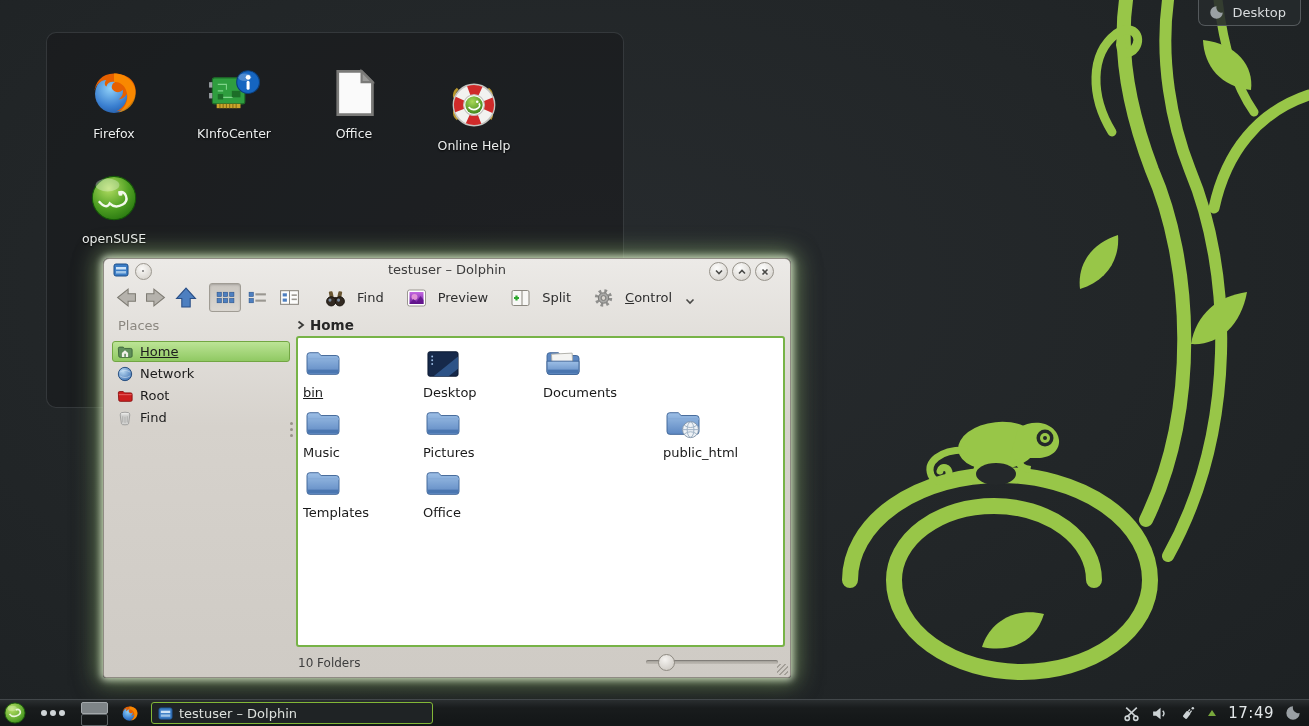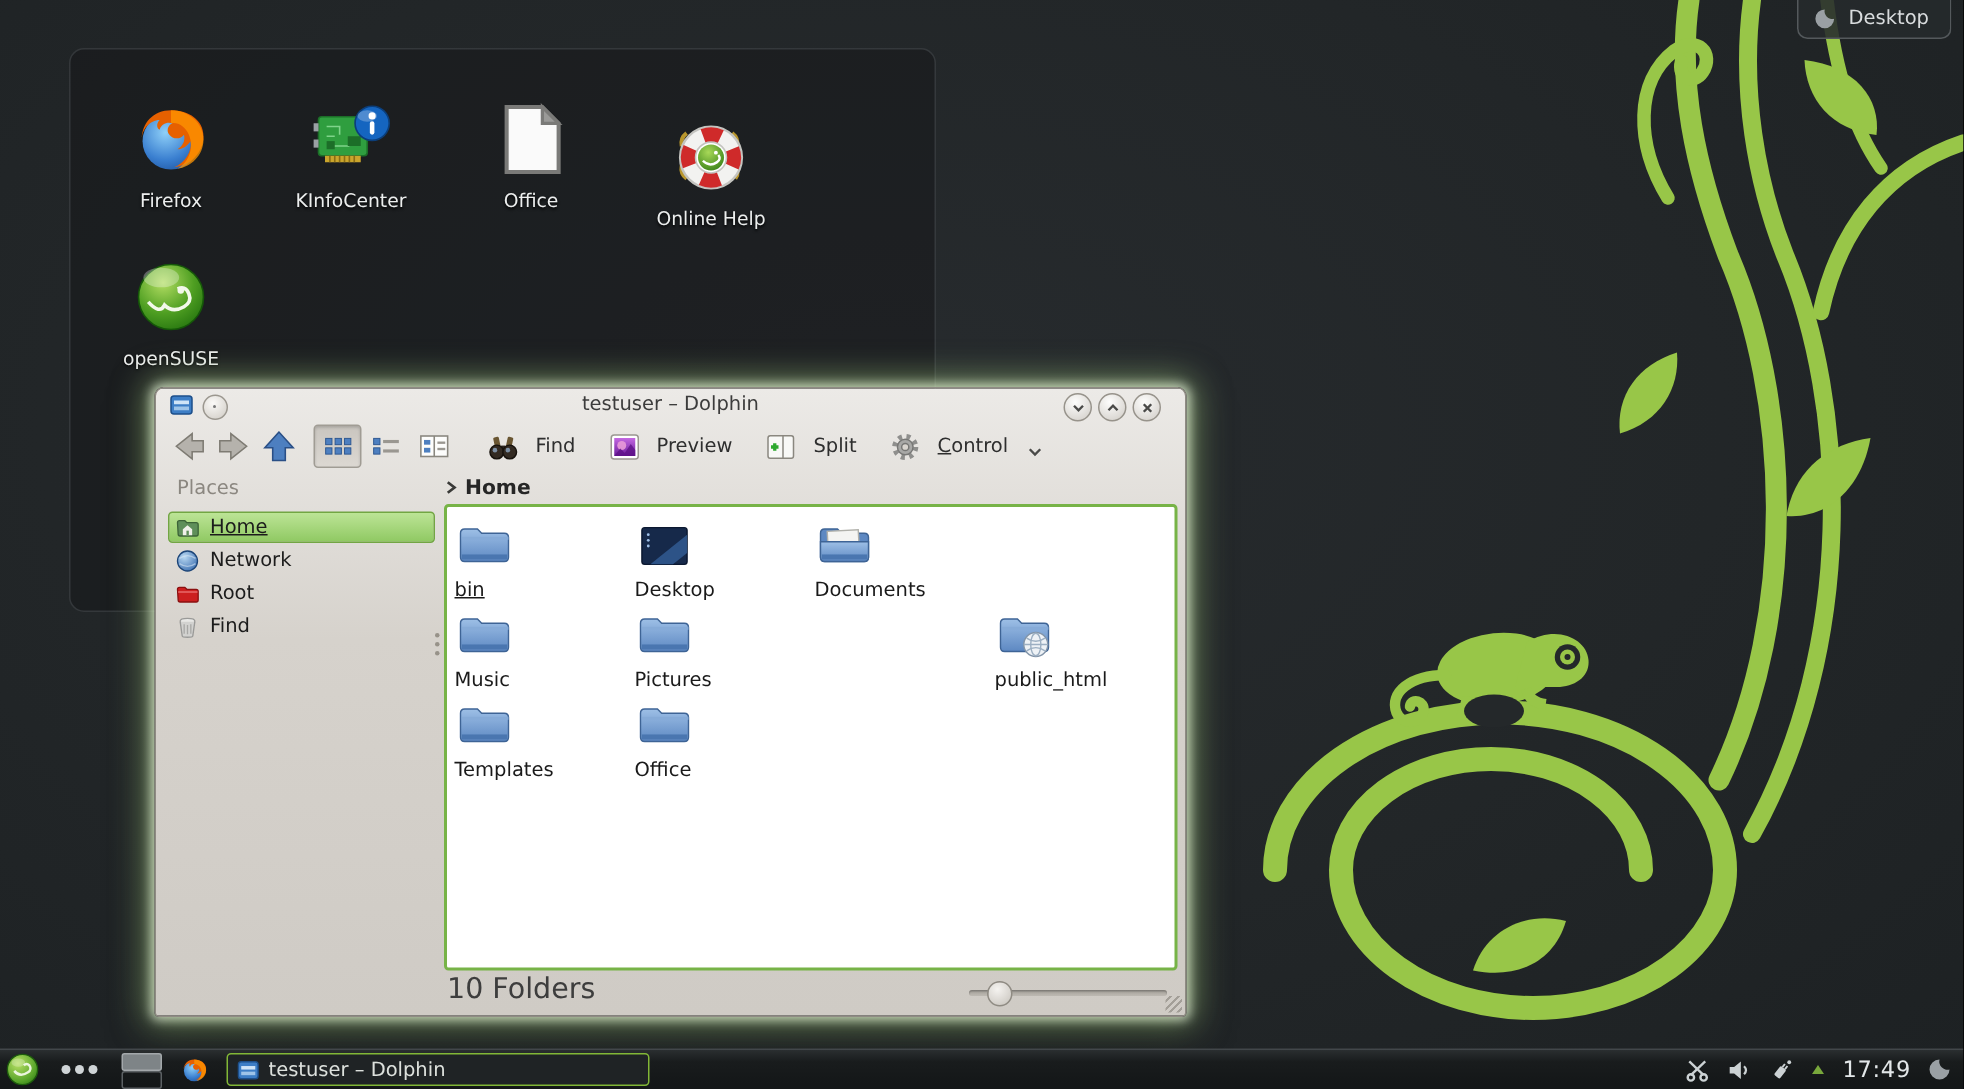--- a/index.html
+++ b/index.html
@@ -66,21 +66,21 @@
   #splitter i{display:block;width:3px;height:3px;border-radius:50%;background:#979289;margin:3px auto;}
 
   #view{position:absolute;left:192px;top:77px;width:489px;height:311px;background:#fff;
     border:2px solid #77b347;border-radius:3px;box-sizing:border-box;}
   .fitem{position:absolute;width:116px;cursor:pointer;}
   .fitem .ic{width:40px;height:32px;}
   .flabel{display:block;margin-top:2px;font-size:13px;color:#1a1a1a;}
   .flabel.und{text-decoration:underline;}
 
   #statusbar{position:absolute;left:0;right:0;bottom:0;height:28px;}
-  #status-text{position:absolute;left:194px;bottom:7px;font-size:19px;color:#3d3d3d;}
+  #status-text{position:absolute;left:194px;bottom:7px;font-size:12px;color:#3d3d3d;}
   #zoom-slider{position:absolute;right:12px;bottom:9px;width:132px;height:12px;}
   #zoom-track{position:absolute;left:0;right:0;top:4px;height:4px;border-radius:2px;
     background:linear-gradient(#a39f98,#bebab3);box-shadow:inset 0 1px 1px rgba(0,0,0,.25);}
   #zoom-handle{position:absolute;top:-2px;width:15px;height:15px;border-radius:50%;
     background:radial-gradient(circle at 40% 30%,#f5f3f0,#c6c2bb);border:1px solid #8f8b83;}
   #resize-grip{position:absolute;right:2px;bottom:2px;width:11px;height:11px;
     background:repeating-linear-gradient(135deg,transparent 0 2px,#a39f98 2px 3.5px);}
 
   
   #panel{position:absolute;left:0;bottom:0;width:100%;height:26px;

